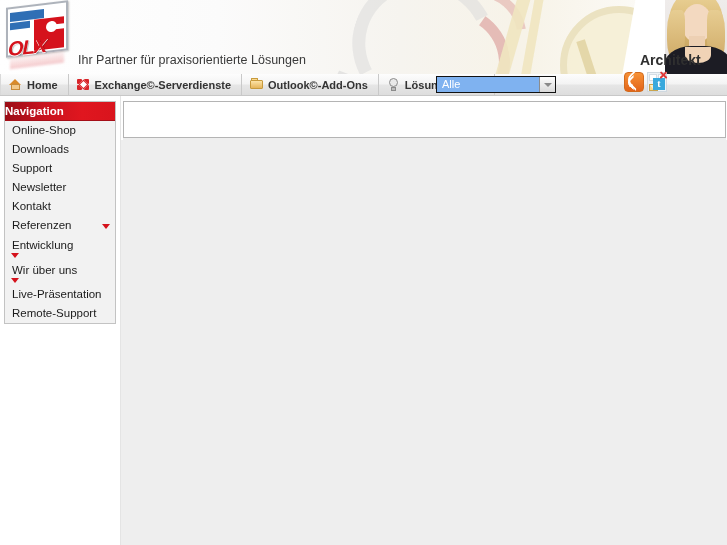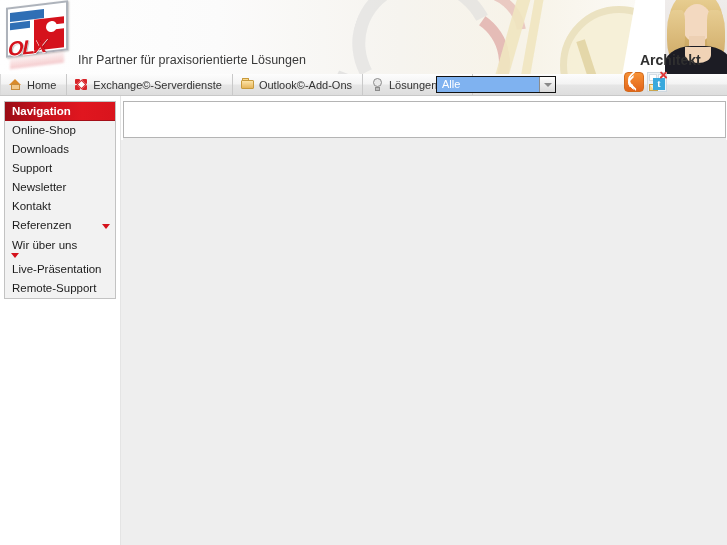--- a/index.html
+++ b/index.html
@@ -265,20 +265,21 @@
     background: linear-gradient(to bottom, #fdfdfd 0%, #f3f3f3 48%, #e6e6e6 52%, #dddddd 100%);
     border-bottom: 1px solid #c8c8c8;
     box-sizing: border-box;
   }
   .tabs {
     position: absolute;
     left: 0; top: 0;
     display: flex;
     align-items: flex-end;
     height: 21px;
+    font-weight: bold;
   }
   .tab {
     display: flex;
     align-items: center;
     gap: 5px;
     height: 21px;
     padding: 0 10px 0 8px;
     border-right: 1px solid #c9c9c9;
     font-size: 11px;
     color: #333;
@@ -466,21 +467,20 @@
     position: absolute;
     left: 4px; top: 5px;
     width: 112px;
     background: #f2f2f2;
     border: 1px solid #c3c3c3;
     box-sizing: border-box;
   }
   .nav-head {
     height: 18px;
     line-height: 18px;
-    padding-left: 7px;
     font-size: 11.5px;
     font-weight: bold;
     color: #ffffff;
     background: linear-gradient(to right, #9b0d16 0%, #c8121d 35%, #e0161f 70%, #d9141d 100%);
     border-bottom: 1px solid #a50f18;
   }
   .nav-item {
     position: relative;
     min-height: 19px;
     line-height: 19px;
@@ -674,20 +674,24 @@
         <span>Newsletter</span>
       </div>
       <div class="nav-item">
         <span>Kontakt</span>
       </div>
       <div class="nav-item">
         <span>Referenzen</span>
         <span class="caret"></span>
       </div>
       <div class="nav-item wrap">
+        <span>Entwicklung</span>
+        <span class="caret"></span>
+      </div>
+      <div class="nav-item wrap">
         <span>Wir über uns</span>
         <span class="caret"></span>
       </div>
       <div class="nav-item">
         <span>Live-Präsentation</span>
       </div>
       <div class="nav-item">
         <span>Remote-Support</span>
       </div>
     </div>

